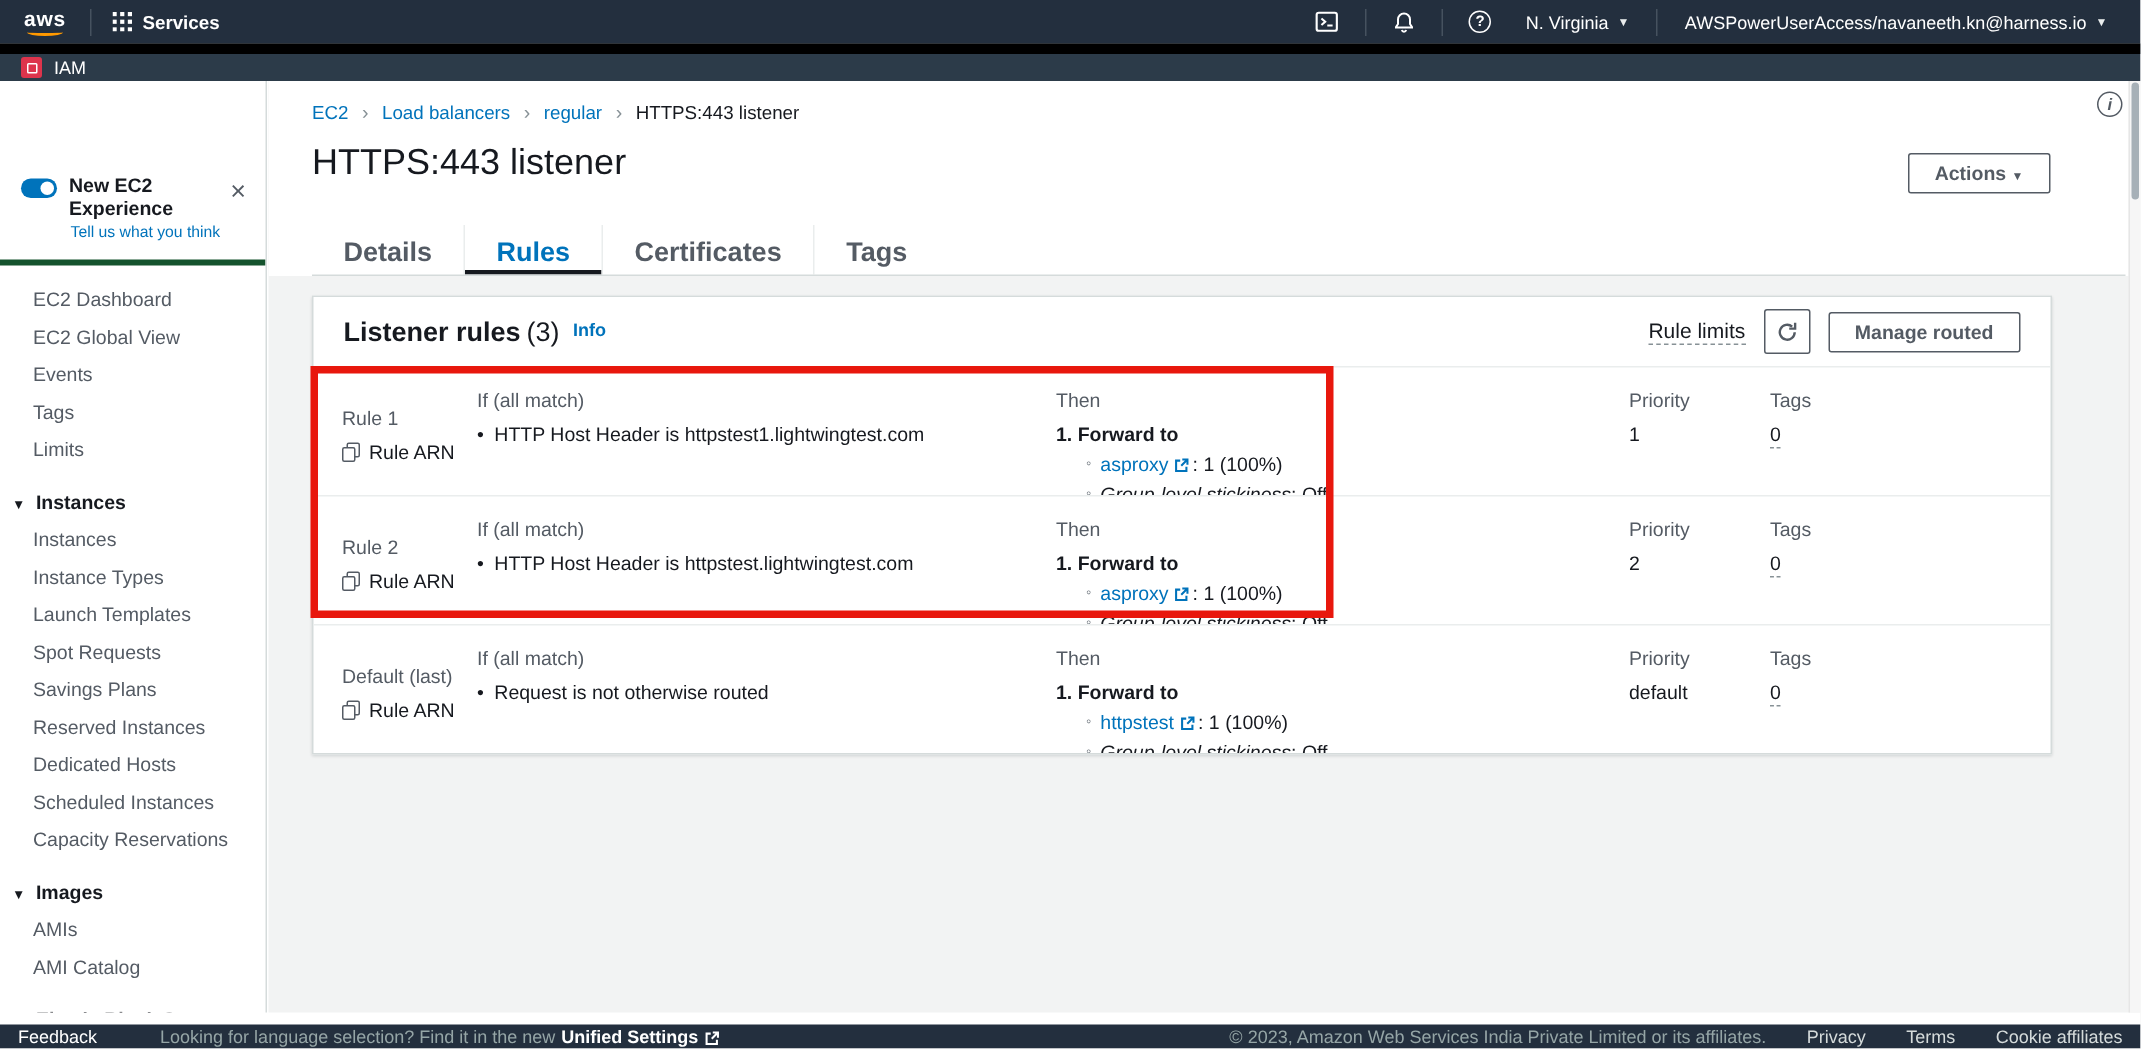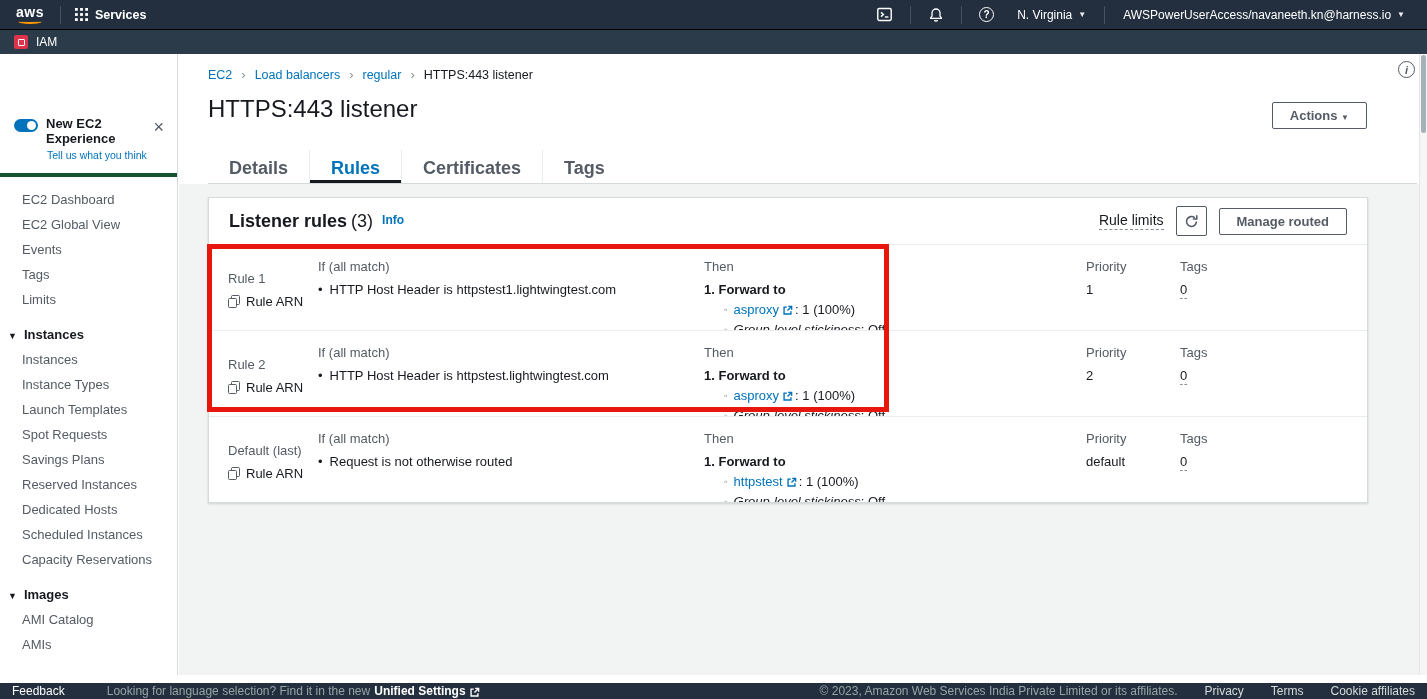--- a/index.html
+++ b/index.html
@@ -18,21 +18,21 @@
   .searchbox input { flex:1; background:transparent; border:none; outline:none; color:#fff; font-size:12.5px; font-family:"Liberation Sans",sans-serif; }
   .searchbox input::placeholder { color:#95a0ab; font-style:italic; }
   .shortcut { color:#95a0ab; font-size:12px; }
   .tn-right { margin-left:auto; display:flex; align-items:center; }
   .tn-icon { padding:0 11px; display:flex; align-items:center; cursor:pointer; color:#fff; }
   .help-circle { width:15px; height:15px; border:1.5px solid #fff; border-radius:50%; color:#fff; font-size:10px; font-weight:700; display:flex; align-items:center; justify-content:center; }
   .tn-menu { color:#fff; font-size:12px; display:flex; gap:6px; align-items:center; padding:0 12px; cursor:pointer; white-space:nowrap; }
   .caret { font-size:8px; color:#eaeded; }
 
   
-  .favbar { position:absolute; top:29px; left:0; right:0; height:25px; background:#2c3b49; border-top:1px solid #000000; display:flex; align-items:center; padding:0 14px; gap:8px; z-index:20; }
+  .favbar { position:absolute; top:29px; left:0; right:0; height:25px; background:#2c3b49; border-top:7px solid #000000; display:flex; align-items:center; padding:0 14px; gap:8px; z-index:20; }
   .iam-icon { width:14px; height:14px; background:#dd344c; border-radius:2px; display:flex; align-items:center; justify-content:center; }
   .iam-glyph { width:7px; height:7px; border:1px solid #fff; border-radius:1px; }
   .iam-label { color:#fff; font-size:12px; }
 
   
   .sidebar { position:absolute; top:54px; bottom:24px; left:0; width:178px; background:#fff; border-right:1px solid #d5dbdb; overflow:hidden; z-index:10; }
   .exp-box { margin-top:52px; padding:10px 12px 12px 14px; border-bottom:4px solid #14532d; display:flex; align-items:flex-start; gap:8px; position:relative; }
   .toggle { width:24px; height:13px; border-radius:8px; background:#0073bb; position:relative; flex:none; margin-top:3px; cursor:pointer; }
   .toggle::after { content:""; position:absolute; right:2px; top:2px; width:9px; height:9px; border-radius:50%; background:#fff; }
   .exp-title { font-size:13px; font-weight:700; color:#16191f; }
@@ -196,22 +196,22 @@
         <a class="nav-item">Reserved Instances</a>
         <a class="nav-item">Dedicated Hosts</a>
         <a class="nav-item">Scheduled Instances</a>
         <a class="nav-item">Capacity Reservations</a>
       </div>
     <div class="nav-header">
         <span class="tri">▼</span>
         <span>Images</span>
       </div>
     <div>
+        <a class="nav-item">AMIs</a>
         <a class="nav-item">AMI Catalog</a>
-        <a class="nav-item">AMIs</a>
       </div>
     <div class="nav-header">
         <span class="tri">▼</span>
         <span>Elastic Block Store</span>
       </div>
 
   </nav>
 </aside>
 
 <main class="content">

